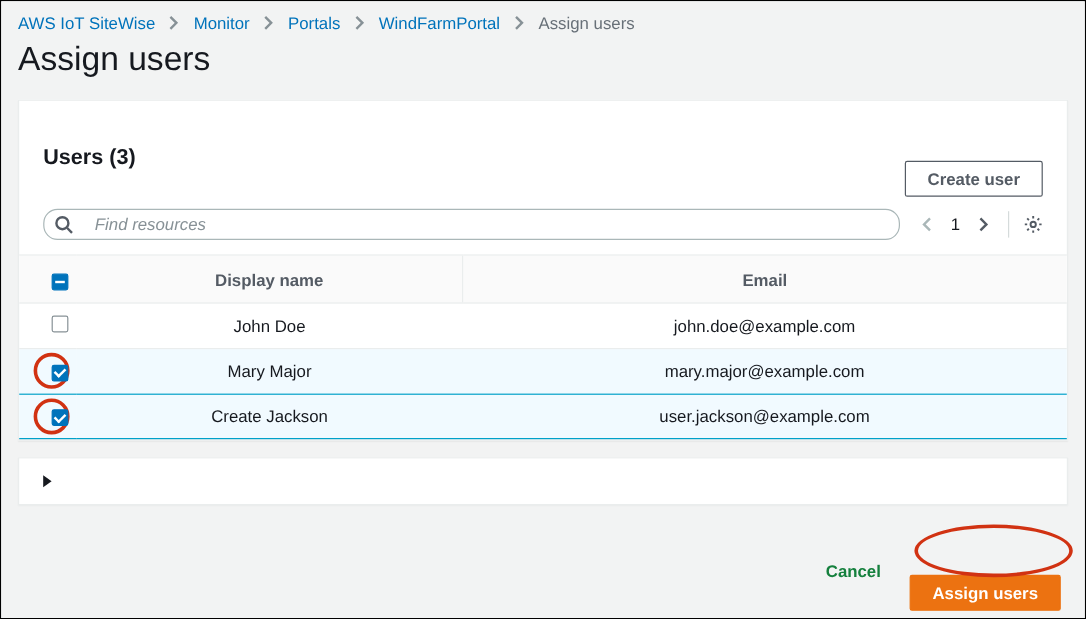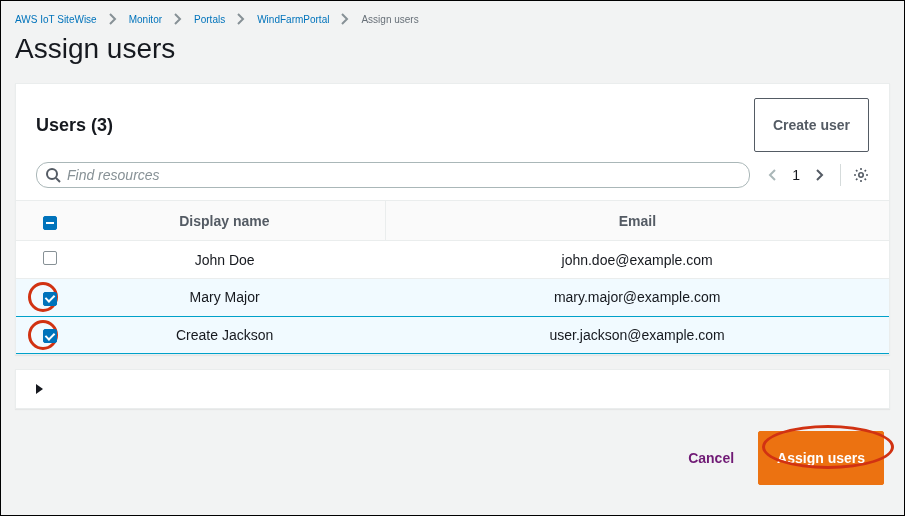--- a/index.html
+++ b/index.html
@@ -17,21 +17,21 @@
     padding: 10px 14px 14px 14px;
     background: #f2f3f3;
     height: 100%;
     display: flex;
     flex-direction: column;
   }
   .breadcrumb {
     display: flex;
     align-items: center;
     gap: 8px;
-    font-size: 10px;
+    font-size: 14px;
     margin-bottom: 6px;
     flex-wrap: wrap;
   }
   .breadcrumb a { color: #0073bb; text-decoration: none; cursor: pointer; }
   .breadcrumb .sep { color: #687078; }
   .breadcrumb .current { color: #687078; }
   h1.page-title {
     font-size: 28px;
     font-weight: 400;
     margin-bottom: 18px;
@@ -52,53 +52,54 @@
   }
   .panel-title {
     font-size: 18px;
     font-weight: 700;
   }
   .btn {
     border: 1px solid #545b64;
     background: #fff;
     color: #545b64;
     font-weight: 700;
-    padding: 18px 18px;
+    padding: 6px 18px;
     border-radius: 2px;
     cursor: pointer;
     font-size: 14px;
+    margin-top: 36px;
   }
   .btn-primary {
     background: #ec7211;
     border-color: #ec7211;
     color: #fff;
   }
   .btn-link {
     border: none;
     background: none;
-    color: #701a75;
+    color: #15803d;
     font-weight: 700;
     cursor: pointer;
     padding: 6px 18px;
     font-size: 14px;
   }
   .toolbar {
     display: flex;
     align-items: center;
     gap: 14px;
     padding: 0 20px 12px 20px;
   }
   .search-wrap {
     flex: 1;
     display: flex;
     align-items: center;
     border: 1px solid #aab7b8;
     border-radius: 12px;
     padding: 4px 8px;
-    gap: 6px;
+    gap: 18px;
   }
   .search-wrap input {
     border: none;
     outline: none;
     width: 100%;
     font-size: 14px;
     font-style: italic;
     color: #687078;
   }
   .search-wrap input::placeholder { color: #879196; font-style: italic; }

